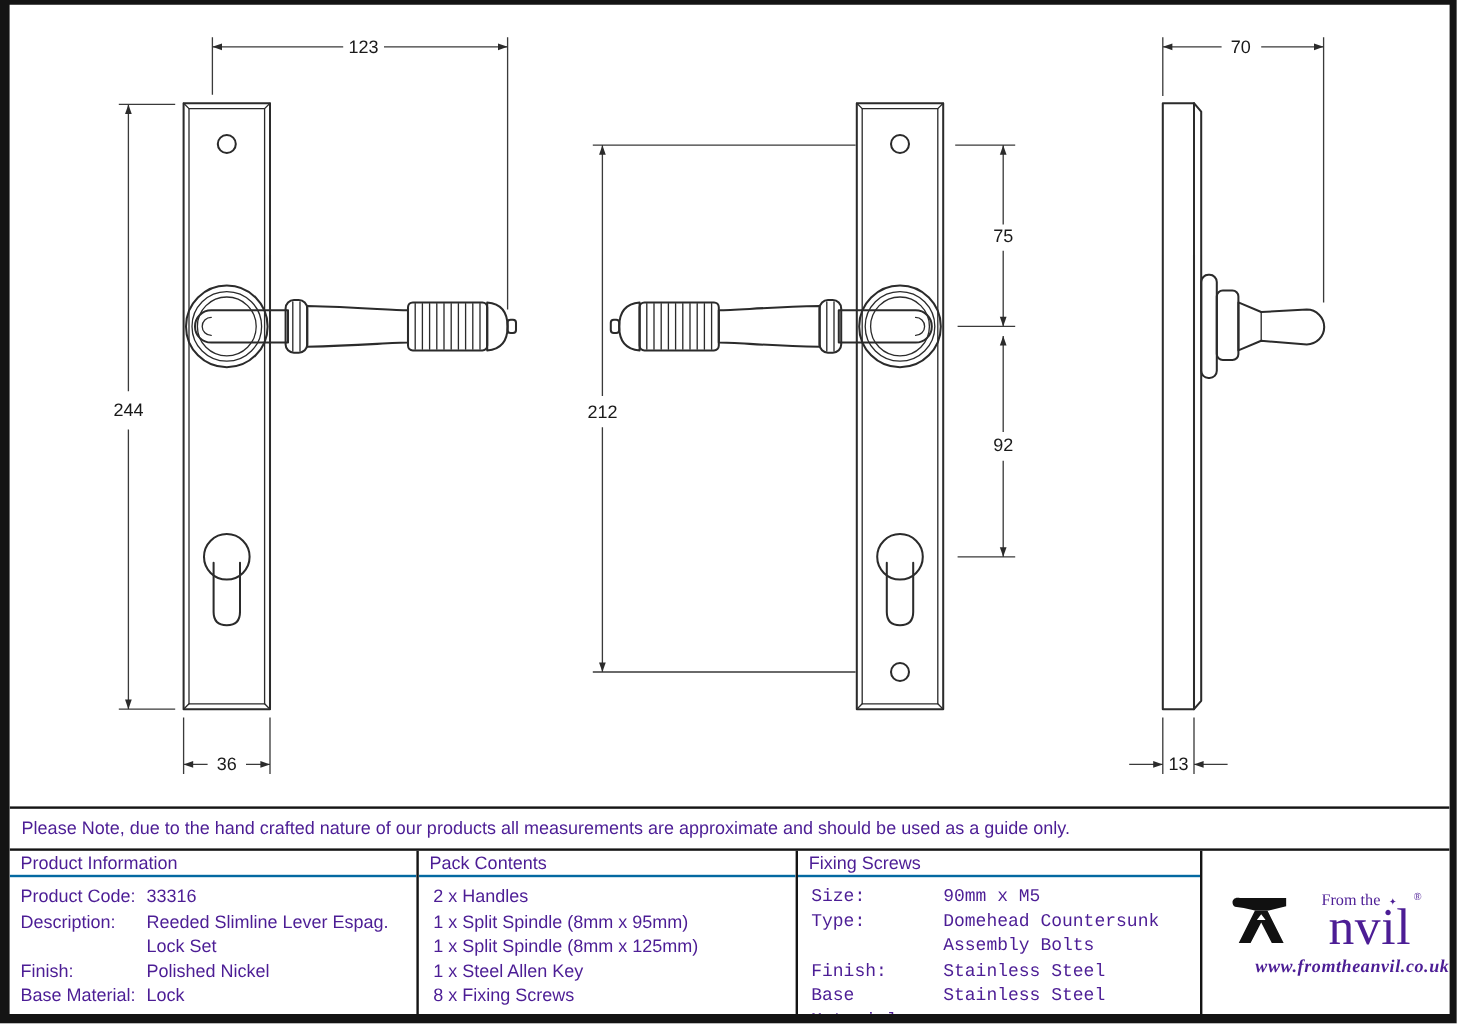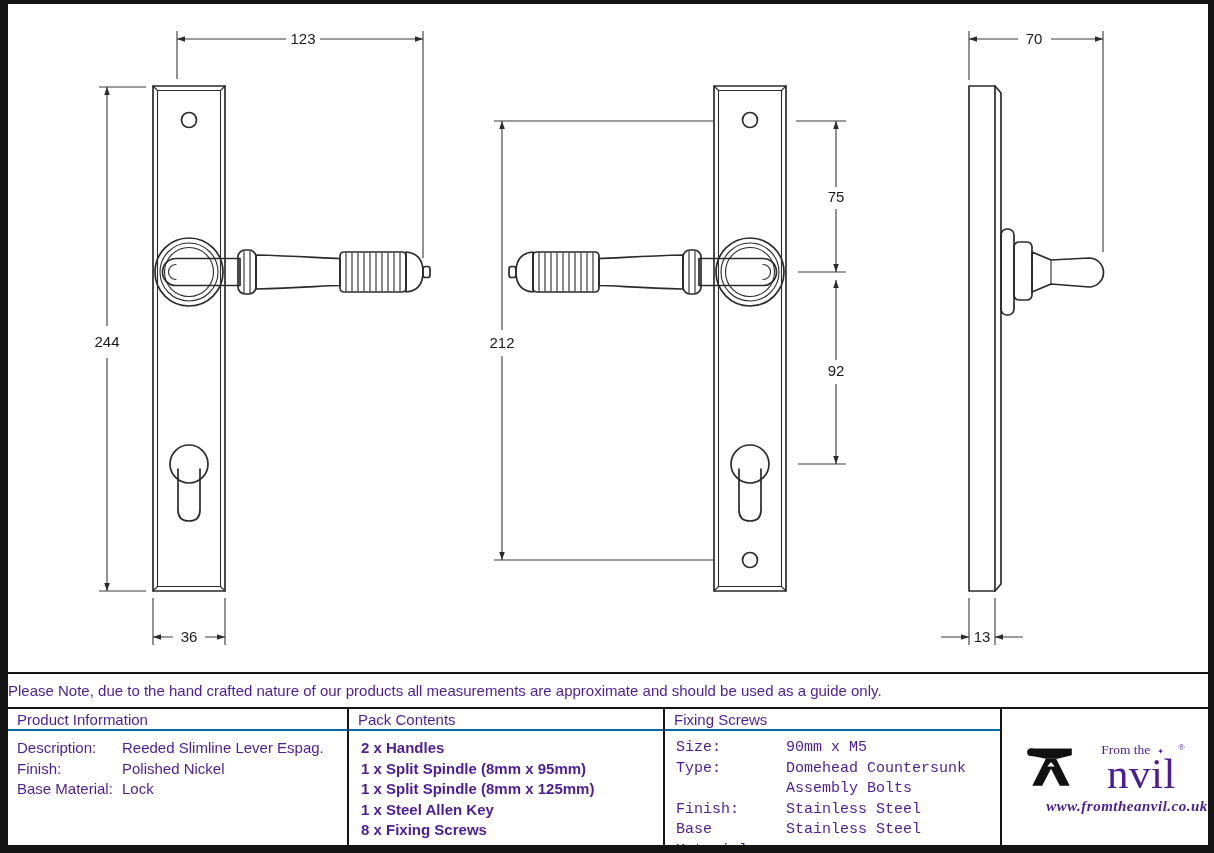--- a/index.html
+++ b/index.html
@@ -11,36 +11,36 @@
   .drawing-area{position:relative;width:1200px;height:668px;}
   svg.draw{display:block;}
   .ln{stroke:#2b2b2b;stroke-width:1.7;fill:none;stroke-linejoin:round;stroke-linecap:round;}
   .ln2{stroke-width:1.1;}
   .fw{fill:#fff;}
   .dim{stroke:#3a3a3a;stroke-width:1.1;fill:none;}
   .arr{fill:#2b2b2b;stroke:none;}
   .dimtxt{font:15px "Liberation Sans",sans-serif;fill:#1a1a1a;text-anchor:middle;
           paint-order:stroke;stroke:#fff;stroke-width:4px;}
   .note-bar{height:33px;border-top:2px solid #141414;display:flex;align-items:center;
-            font-size:15px;}
+            padding-left:10px;font-size:15px;}
   .info-table{display:flex;height:138px;border-top:2px solid #141414;box-sizing:border-box;}
   .col{box-sizing:border-box;overflow:hidden;}
   .col + .col{border-left:2px solid #141414;}
   .col-product{width:339px;}
   .col-pack{width:316px;}
   .col-fixing{width:337px;}
   .col-logo{flex:1;}
   .col-header{height:22px;border-bottom:2px solid #0369a1;box-sizing:border-box;
               display:flex;align-items:center;padding-left:9px;font-size:15px;}
   .col-body{padding-top:7px;font-size:15px;line-height:20.5px;}
   .prow{display:flex;padding-left:9px;}
   .plabel{width:105px;flex:none;}
   .col-fixing .prow{padding-left:11px;font-family:Liberation Mono, monospace;}
   .col-fixing .plabel{width:110px;}
-  .col-pack .col-body{padding-left:12px;font-weight:bold;}
+  .col-pack .col-body{padding-left:12px;}
   .pack-item{white-space:nowrap;}
   
   .logo{height:100%;display:flex;flex-direction:column;align-items:center;justify-content:center;}
   .logo-row{display:flex;align-items:flex-end;gap:20px;}
   .anvil-glyph{width:52px;height:50px;margin-right:1px;flex:none;}
   .logo-text{display:flex;flex-direction:column;}
   .from-the-row{display:flex;align-items:center;font-family:"Liberation Serif",serif;
                 font-size:13.5px;margin-left:3px;margin-bottom:1px;}
   .diamond{font-size:8px;margin-left:7px;position:relative;top:1px;}
   .reg{font-size:9px;margin-left:14px;position:relative;top:-3px;}
@@ -183,22 +183,30 @@
   <div class="note-bar">
     <span>Please Note, due to the hand crafted nature of our products all measurements are approximate and should be used as a guide only.</span>
   </div>
 
   <div class="info-table">
 
     <div class="col col-product">
       <div class="col-header">Product Information</div>
       <div class="col-body">
         <div class="prow">
+          <span class="plabel">Product Code:</span>
+          <span>33316</span>
+        </div>
+        <div class="prow">
           <span class="plabel">Description:</span>
           <span>Reeded Slimline Lever Espag.</span>
+        </div>
+        <div class="prow">
+          <span class="plabel"></span>
+          <span>Lock Set</span>
         </div>
         <div class="prow">
           <span class="plabel">Finish:</span>
           <span>Polished Nickel</span>
         </div>
         <div class="prow">
           <span class="plabel">Base Material:</span>
           <span>Lock</span>
         </div>
       </div>

